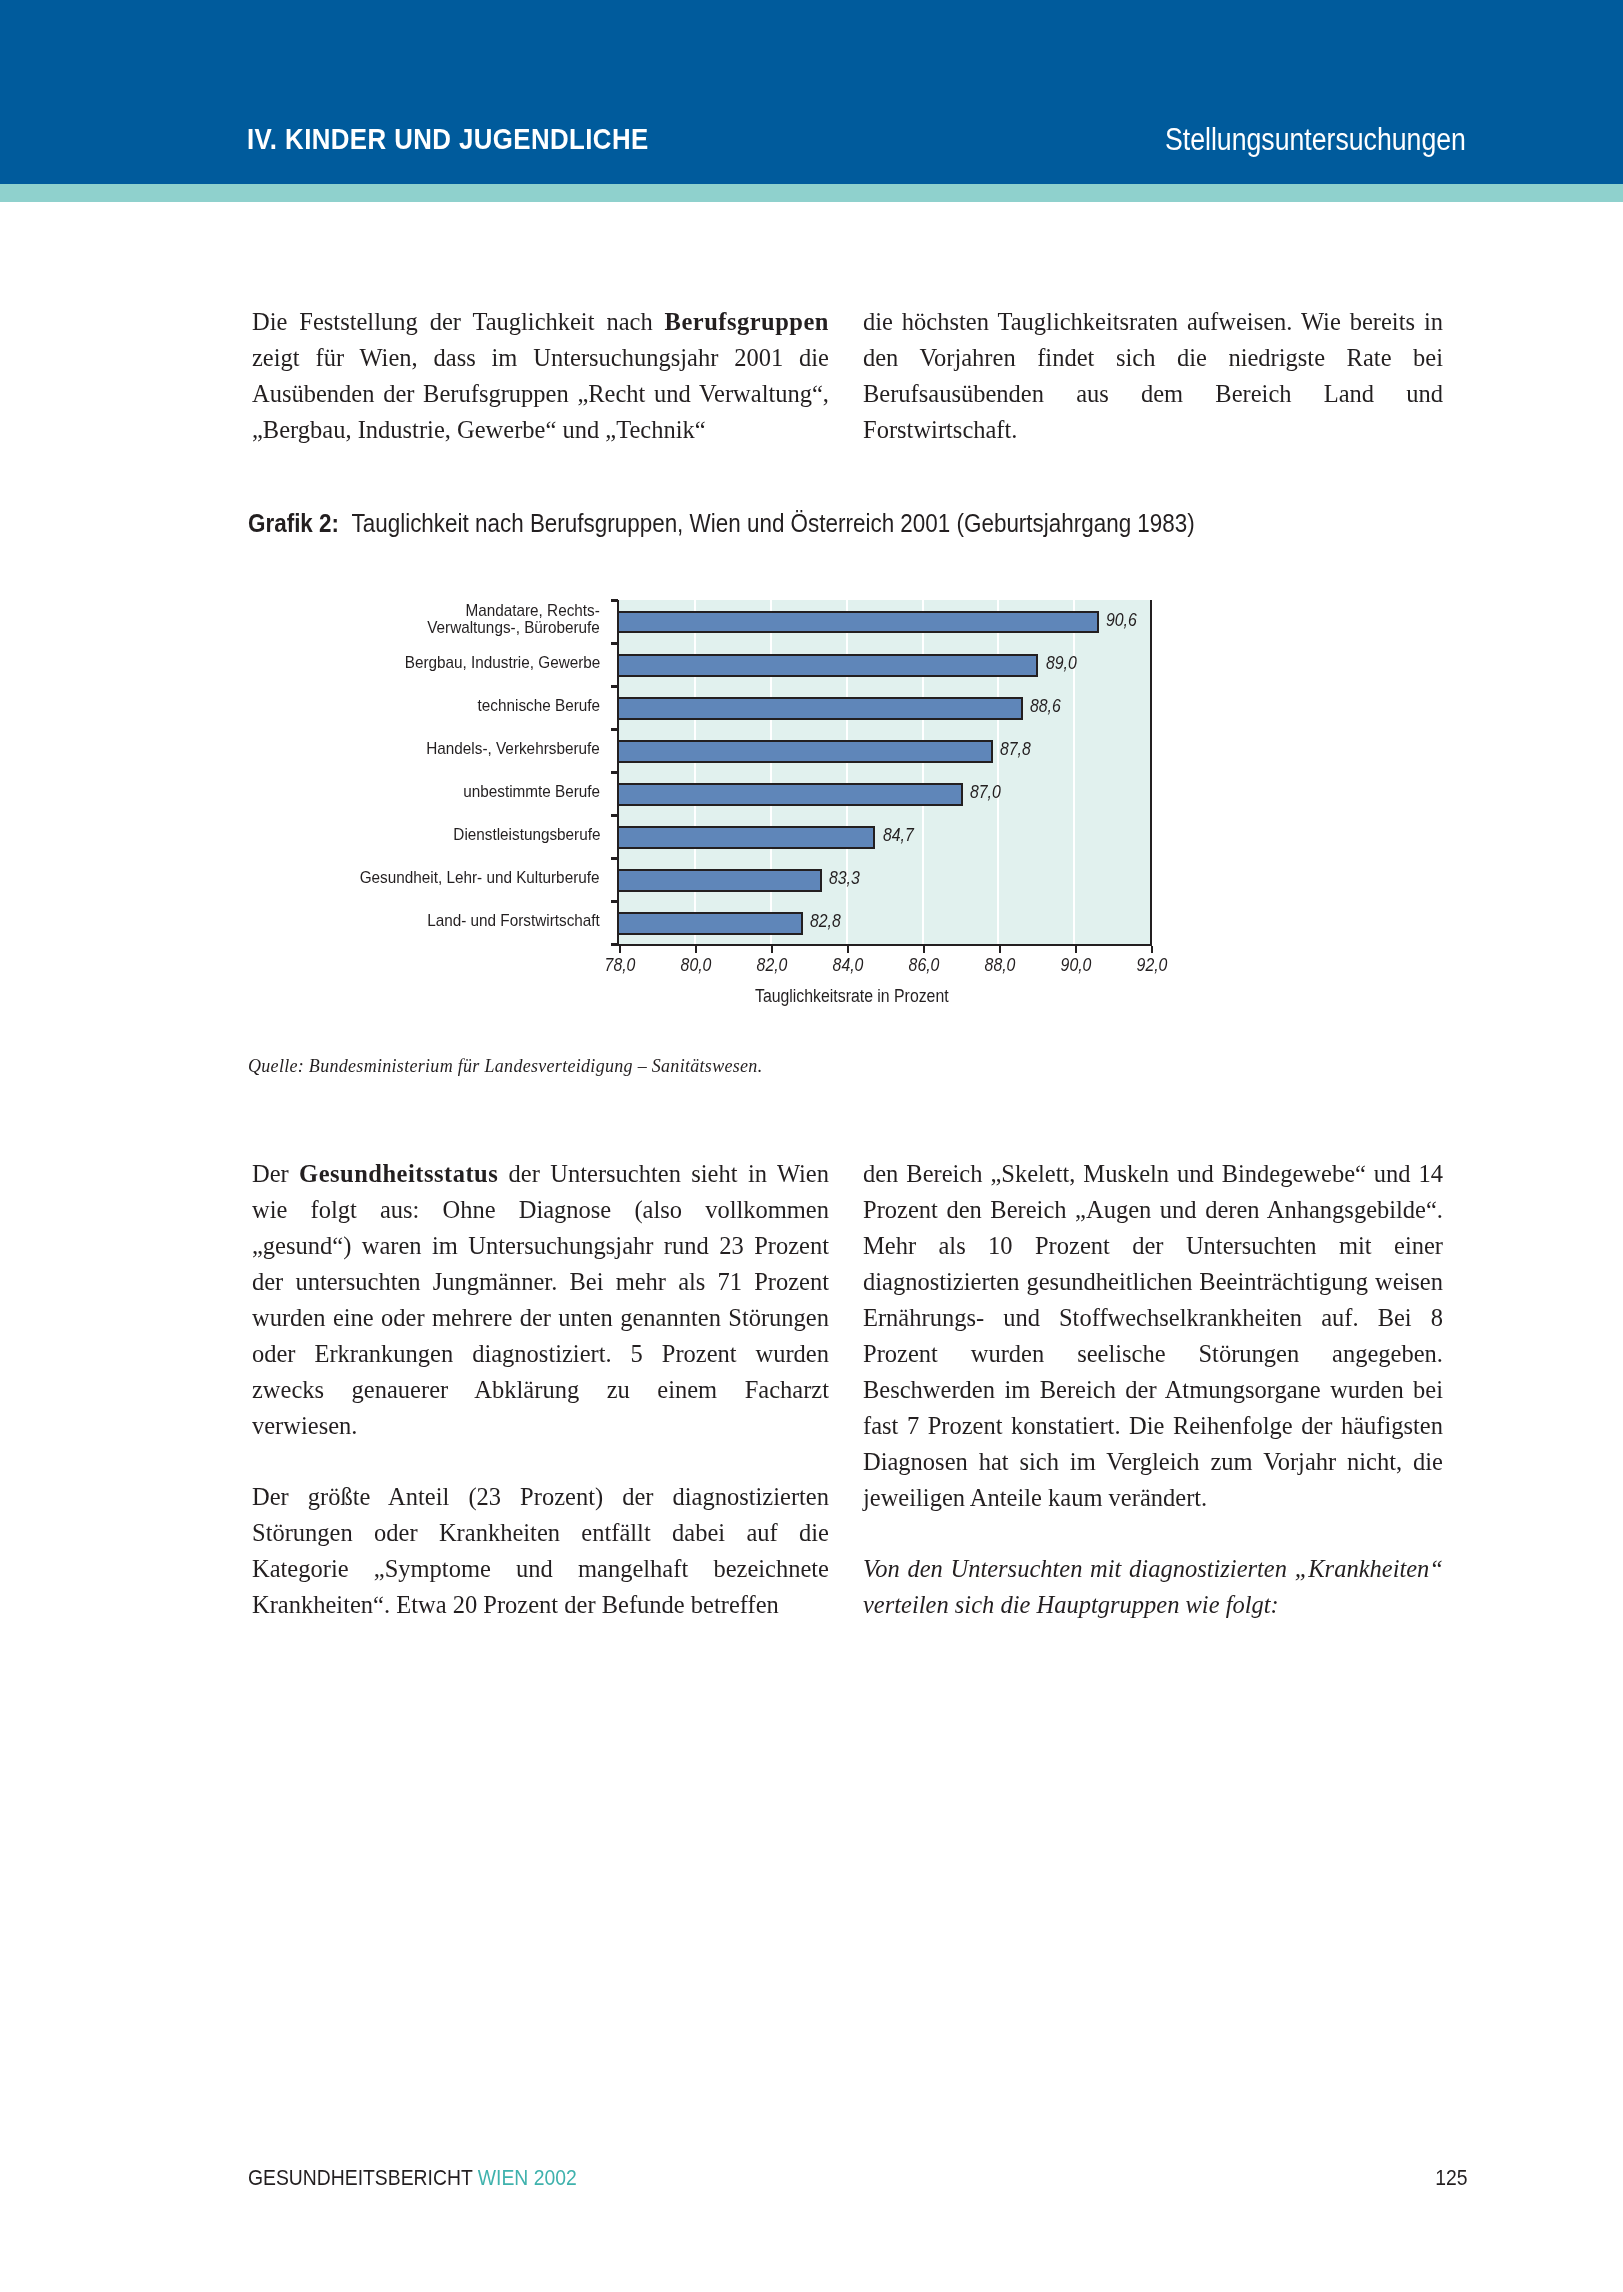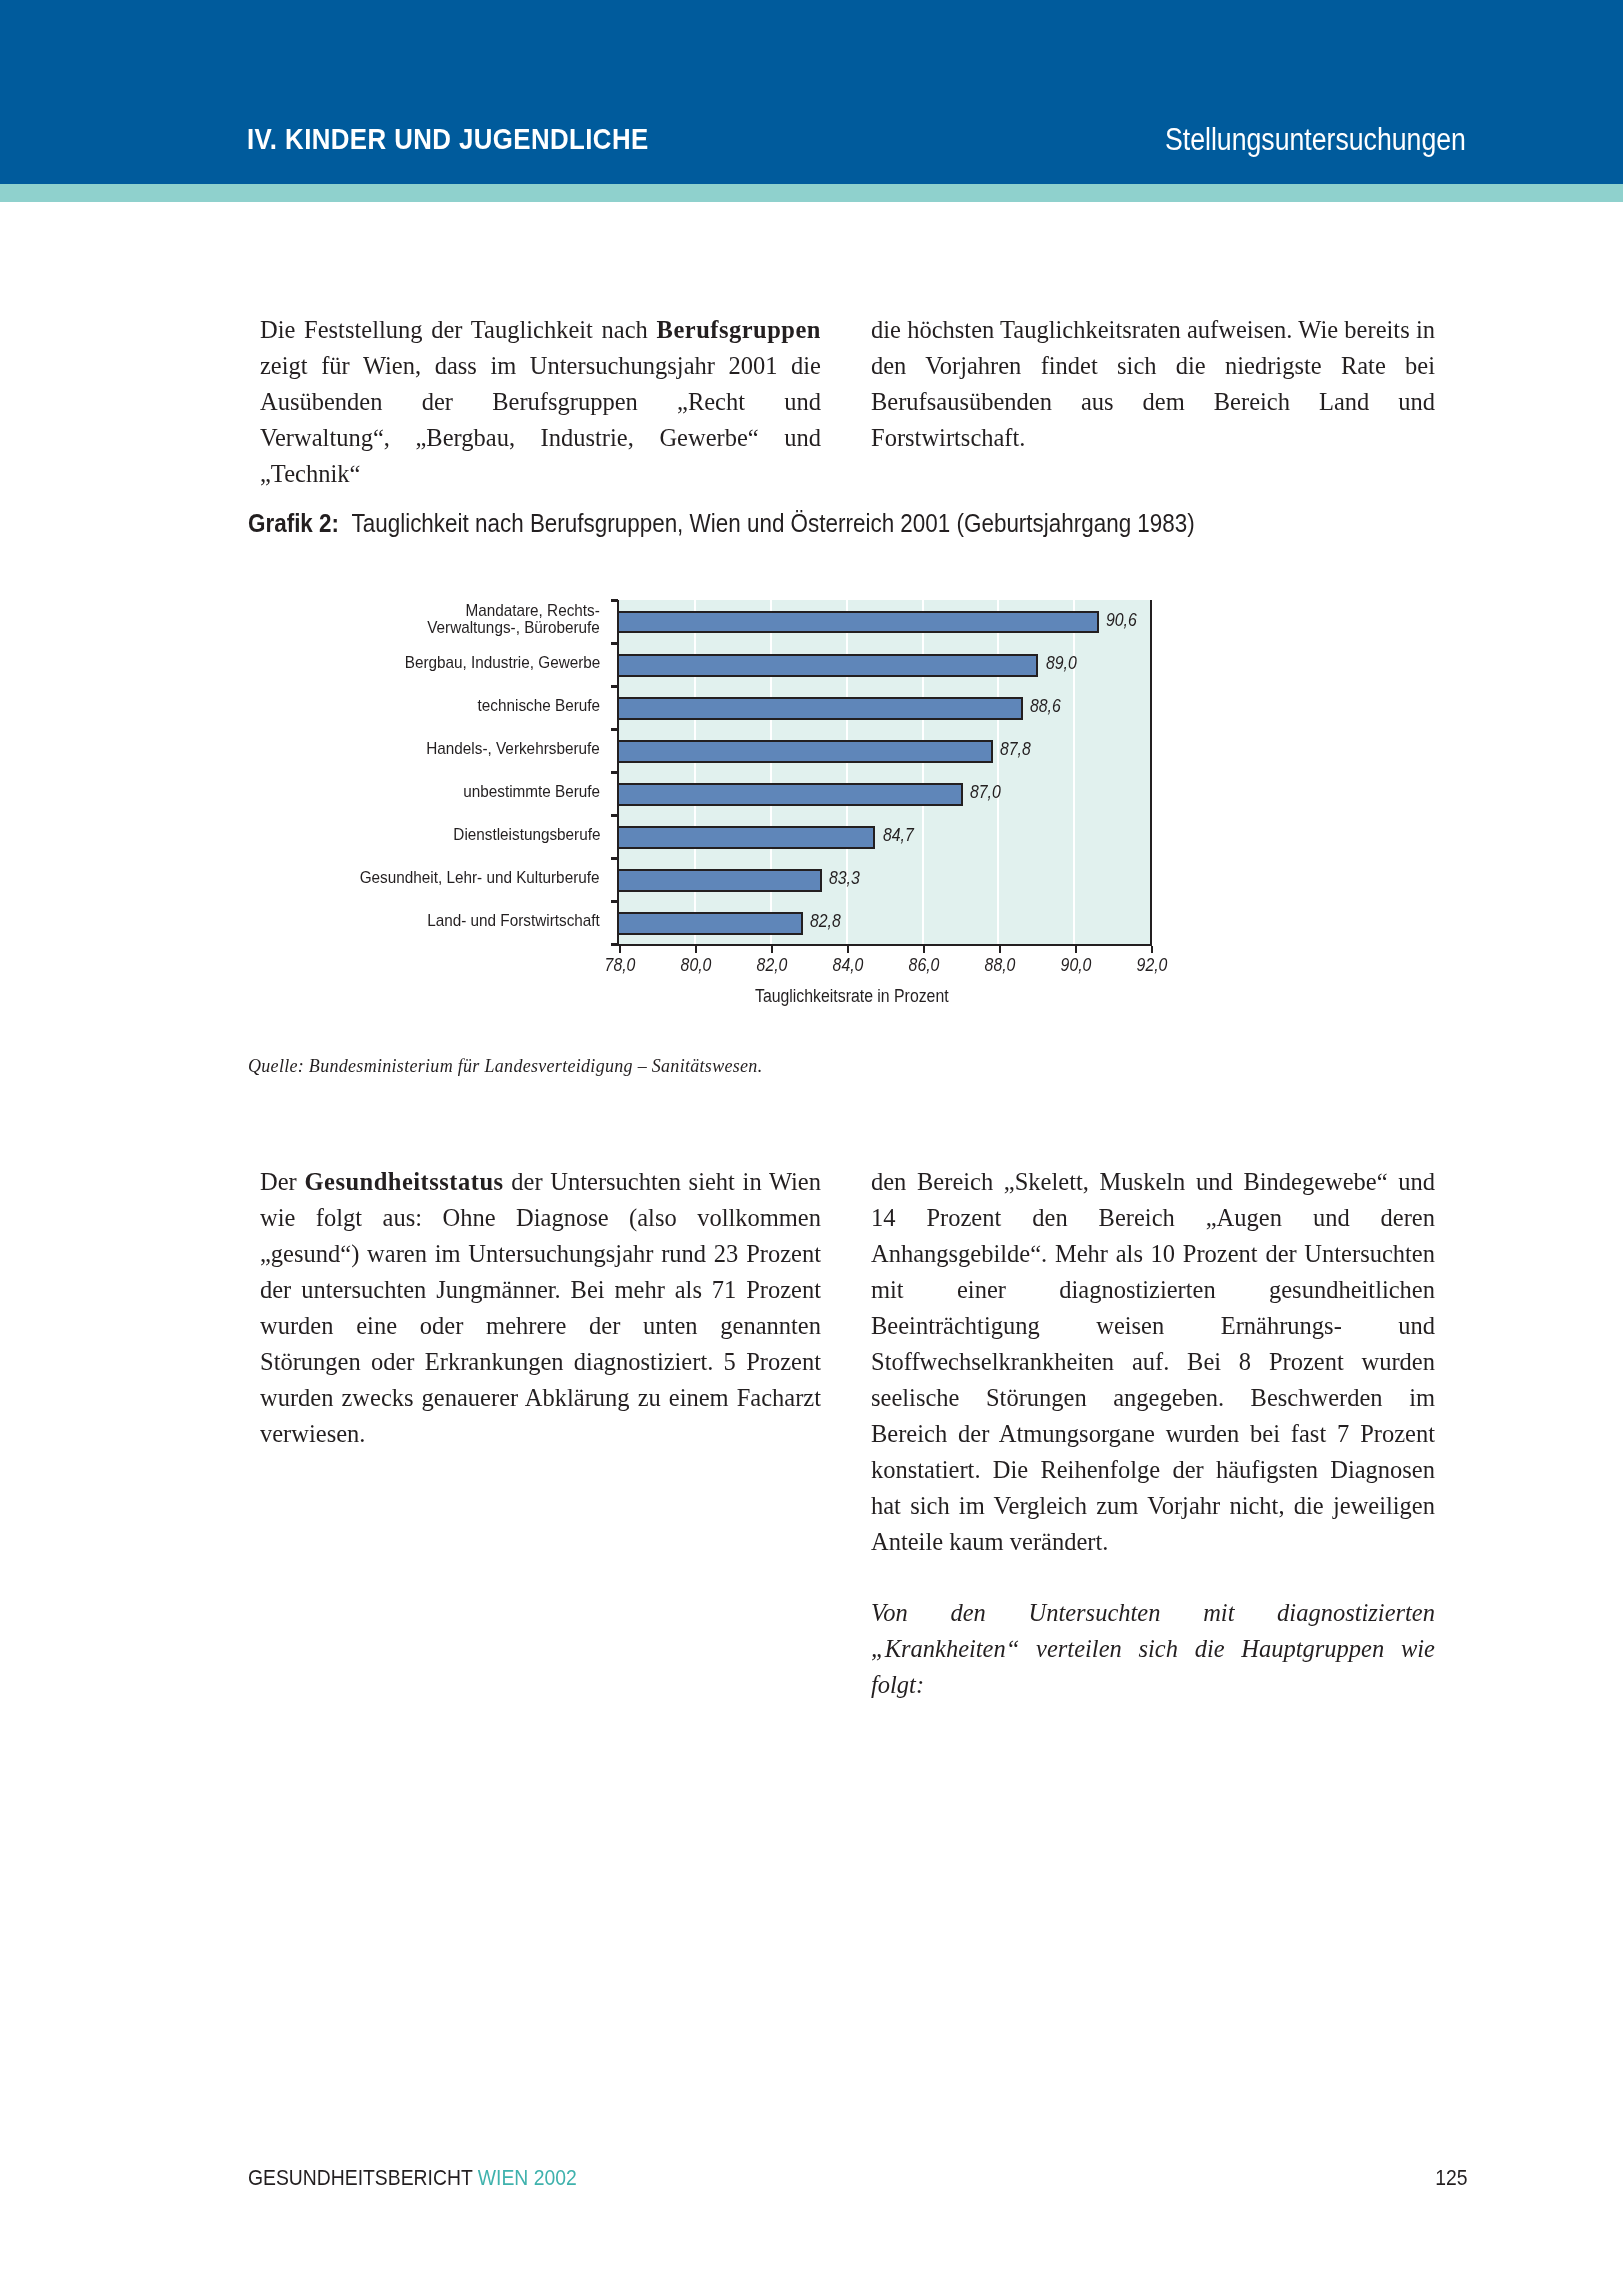--- a/index.html
+++ b/index.html
@@ -2,21 +2,21 @@
 <html><head>
 <meta charset="utf-8">
 <style>
   html,body{margin:0;padding:0;background:#fff;}
   body{width:1623px;height:2293px;position:relative;overflow:hidden;font-family:"Liberation Serif",serif;color:#231f20;}
   .hdr{position:absolute;left:0;top:0;width:1623px;height:184px;background:#005b9c;}
   .hdr-stripe{position:absolute;left:0;top:184px;width:1623px;height:17.6px;background:#8fd1cd;}
   .hdr-left{position:absolute;left:247px;top:122px;font-family:"Liberation Sans",sans-serif;font-weight:bold;font-size:30px;color:#fff;transform:scaleX(0.86);transform-origin:left top;letter-spacing:0.5px;}
   .hdr-right{position:absolute;right:157px;top:122px;font-family:"Liberation Sans",sans-serif;font-size:31px;color:#fff;transform:scaleX(0.86);transform-origin:right top;}
   .col{position:absolute;font-size:24.5px;line-height:36px;text-align:justify;}
-  .col p{margin:12px;}
+  .col p{margin:4px;}
   .col b{font-weight:bold;letter-spacing:0.5px;}
   .c1{left:248px;width:585px;}
   .c2{left:859px;width:588px;}
   .cap{position:absolute;left:248px;top:509px;font-family:"Liberation Sans",sans-serif;font-size:25.5px;transform:scaleX(0.88);transform-origin:left top;white-space:nowrap;}
   .cap b{font-weight:bold;}
   .chart{position:absolute;left:0;top:0;width:1623px;height:1039px;pointer-events:none;}
   .chart *{pointer-events:auto;}
   .plot{position:absolute;left:617px;top:600px;width:531px;height:344px;background:#e1f1ee;border-right:2.9px solid #231f20;border-bottom:2.9px solid #231f20;border-left:2.9px solid #231f20;box-sizing:content-box;}
   .grid{position:absolute;top:0;bottom:0;width:2px;background:#fff;}
   .bar{position:absolute;left:0;height:18.6px;background:#5f86b9;border:2px solid #231f20;border-left:none;}
@@ -123,20 +123,21 @@
     </div>
     <div class="ytick" style="top: 900px;"></div>
     <div class="ytick" style="top: 599px;"></div>
     <div class="ytick" style="top: 943px;"></div>
   </div>
 
 <div class="src">Quelle:  Bundesministerium für Landesverteidigung – Sanitätswesen.</div>
 
 <div class="col c1" style="top:1152px;">
   <p><span>Der </span><b>Gesundheitsstatus</b><span> der Untersuchten sieht in Wien wie folgt aus: Ohne Diagnose (also vollkommen „gesund“) waren im Untersuchungsjahr rund 23 Prozent der untersuchten Jungmänner. Bei mehr als 71 Prozent wurden eine oder mehrere der unten genannten Störungen oder Erkrankungen diagnostiziert. 5 Prozent wurden zwecks genauerer Abklärung zu einem Facharzt verwiesen.</span></p>
+  <p style="margin-top:35px;">Der größte Anteil (23 Prozent) der diagnostizierten Störungen oder Krankheiten entfällt dabei auf die Kategorie „Symptome und mangelhaft bezeichnete Krankheiten“. Etwa 20 Prozent der Befunde betreffen</p>
 </div>
 <div class="col c2" style="top:1152px;">
   <p>den Bereich „Skelett, Muskeln und Bindegewebe“ und 14 Prozent den Bereich „Augen und deren Anhangsgebilde“. Mehr als 10 Prozent der Untersuchten mit einer diagnostizierten gesundheitlichen Beeinträchtigung weisen Ernährungs- und Stoffwechselkrankheiten auf. Bei 8 Prozent wurden seelische Störungen angegeben. Beschwerden im Bereich der Atmungsorgane wurden bei fast 7 Prozent konstatiert. Die Reihenfolge der häufigsten Diagnosen hat sich im Vergleich zum Vorjahr nicht, die jeweiligen Anteile kaum verändert.</p>
   <p style="margin-top:35px;font-style:italic;">Von den Untersuchten mit diagnostizierten „Krankheiten“ verteilen sich die Hauptgruppen wie folgt:</p>
 </div>
 
 <div class="ftr-l"><span>GESUNDHEITSBERICHT</span> <span class="acc">WIEN 2002</span></div>
 <div class="ftr-r">125</div>
 
 

